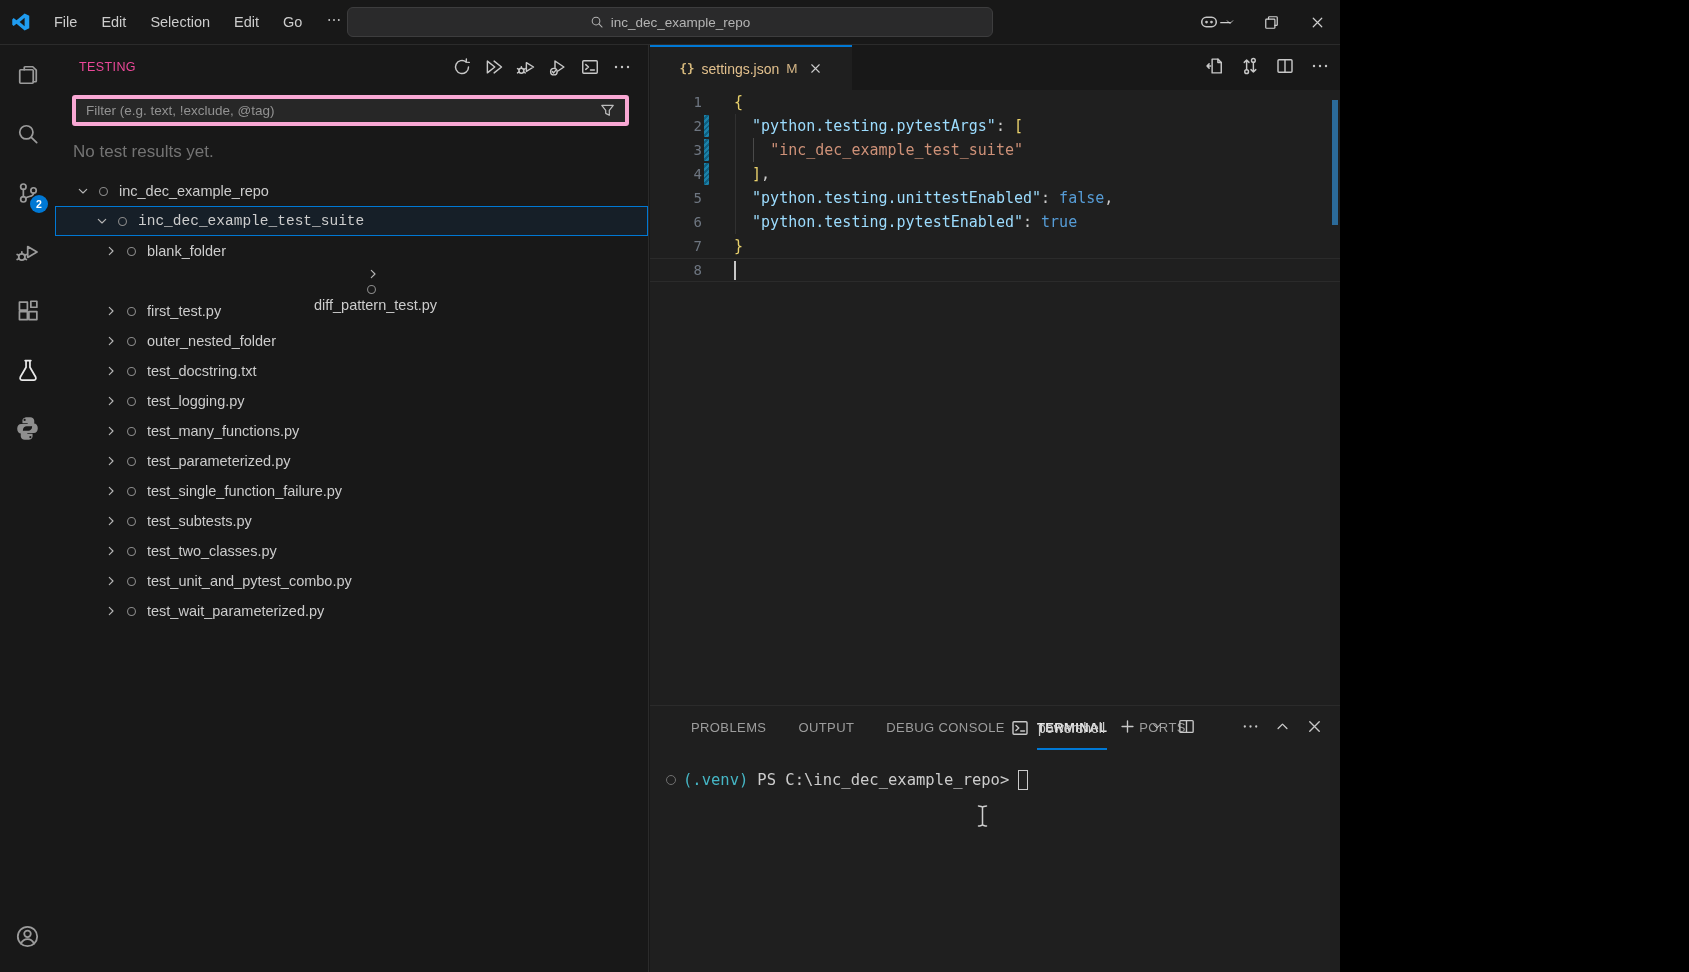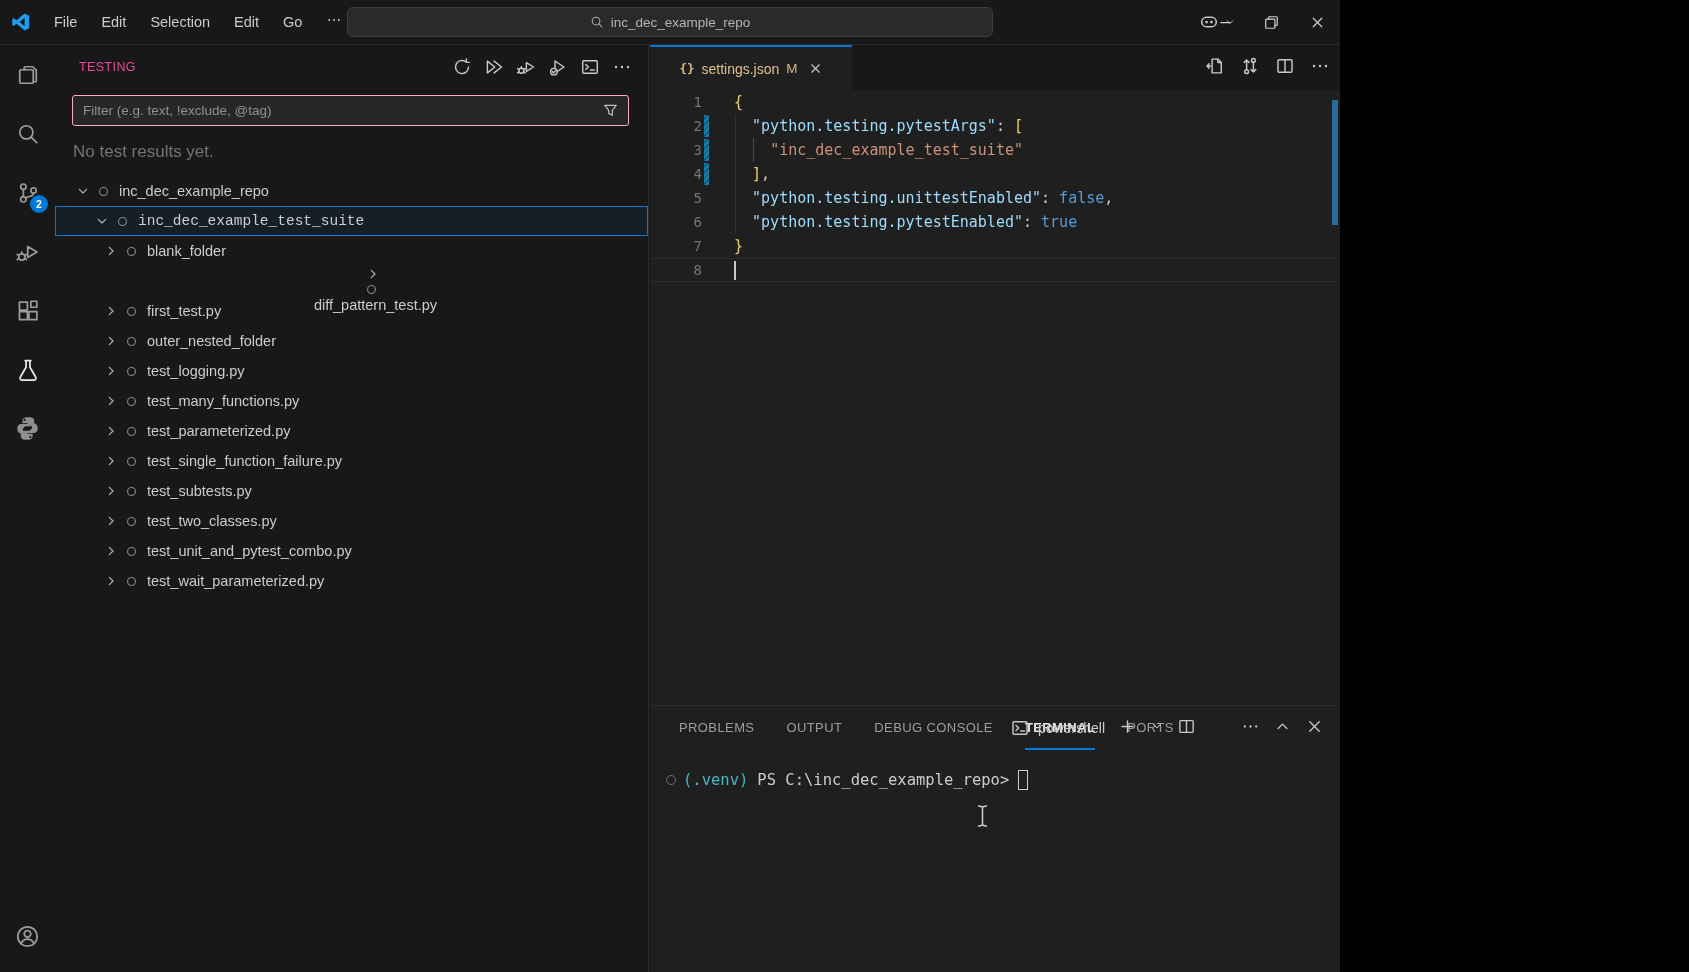--- a/index.html
+++ b/index.html
@@ -31,21 +31,21 @@
   .ab-item.python-item{color:#8f8f8f;}
   .ab-badge{position:absolute;right:7px;bottom:9px;min-width:18px;height:18px;border-radius:10px;background:#0078d4;color:#fff;
     font-size:10.5px;display:flex;align-items:center;justify-content:center;font-weight:700;}
   .ab-bottom{margin-top:auto;padding-bottom:6px;}
 
   
   .sidebar{position:absolute;left:55px;top:45px;width:594px;bottom:0;background:#181818;border-right:1px solid #2b2b2b;box-sizing:border-box;}
   .sb-title{position:absolute;left:24px;top:0;height:43px;display:flex;align-items:center;font-size:12.5px;letter-spacing:.4px;color:#ec4899;}
   .sb-actions{position:absolute;right:16px;top:0;height:43px;display:flex;align-items:center;gap:12px;color:#c8c8c8;}
   .sb-action{display:flex;align-items:center;justify-content:center;}
-  .filter-box{position:absolute;left:17px;right:19px;top:50px;height:31px;box-sizing:border-box;background:#272727;border:1px solid #f9a8d4;
+  .filter-box{position:absolute;left:17px;right:19px;top:50px;height:31px;box-sizing:border-box;background:#272727;border:4px solid #f9a8d4;
     border-radius:3px;display:flex;align-items:center;}
   .filter-box input{flex:1;background:transparent;border:none;outline:none;color:#cccccc;font-size:13.5px;padding:0 10px;font-family:"Liberation Sans",sans-serif;}
   .filter-box input::placeholder{color:#929292;}
   .filter-funnel{margin-right:9px;color:#bdbdbd;}
   .sb-status{position:absolute;left:18px;top:97px;font-size:17px;color:#737373;}
   .tree{position:absolute;left:0;top:131px;right:0;}
   .trow{height:30px;display:flex;align-items:center;font-size:14.5px;color:#cccccc;box-sizing:border-box;cursor:pointer;}
   .trow .tchev{color:#b5b5b5;margin-right:5px;}
   .trow .tstate{color:#8a8a8a;margin-right:8px;}
   .trow.selected{border:1px solid #0078d4;background:rgba(18,60,102,.22);font-family:Liberation Mono, monospace;}
@@ -72,21 +72,21 @@
   .tok-pu{color:#cccccc;} .tok-br{color:#e9d16c;} .tok-pl{color:#cccccc;}
   .caret{display:inline-block;width:2px;height:19px;background:#c6c6c6;vertical-align:middle;}
   .guide{position:absolute;width:1px;background:#3a3a3a;}
   .guide-1{left:85px;top:24px;height:120px;background:#303030;}
   .guide-2{left:103px;top:48px;height:24px;background:#4a4a4a;}
   .mm-mark{position:absolute;height:2px;background:#4a4a4a;}
   .ovr-mod{position:absolute;right:2px;top:10px;width:6px;height:125px;background:#2b6a99;}
 
   
   .panel{position:absolute;left:650px;top:705px;right:0;bottom:0;background:#1f1f1f;border-top:1px solid #2b2b2b;box-sizing:border-box;}
-  .panel-tabs{position:absolute;left:29px;top:0;height:44px;display:flex;gap:32px;}
+  .panel-tabs{position:absolute;left:41px;top:0;height:44px;display:flex;gap:32px;}
   .ptab{height:44px;display:flex;align-items:center;font-size:13px;letter-spacing:.4px;color:#9d9d9d;box-sizing:border-box;border-bottom:2px solid transparent;}
   .ptab.active{color:#e7e7e7;border-bottom:2px solid #0078d4;font-weight:bold;}
   .panel-right{position:absolute;right:16px;top:0;height:44px;display:flex;align-items:center;gap:13px;color:#c8c8c8;}
   .shell-label{font-size:14px;color:#cccccc;margin-left:-5px;}
   .term-line{position:absolute;left:16px;top:64px;display:flex;align-items:center;
     font-family:"DejaVu Sans Mono",monospace;font-size:15.5px;color:#cccccc;}
   .term-decoration{width:8px;height:8px;border:1.2px solid #6f6f6f;border-radius:50%;margin-right:7px;}
   .term-venv{color:#45b5c4;white-space:pre;}
   .term-prompt{white-space:pre;margin-left:9px;}
   .term-cursor{width:10px;height:20px;border:1.2px solid #c9c9c9;margin-left:9px;box-sizing:border-box;}
@@ -421,20 +421,33 @@
             <svg width="16" height="16" viewBox="0 0 16 16" fill="none" stroke="currentColor" stroke-width="1.15" stroke-linecap="round" stroke-linejoin="round">
               <path d="M6.3 4.3 10 8l-3.7 3.7"></path>
             </svg>
           </span>
           <span class="ic tstate">
             <svg width="15" height="15" viewBox="0 0 16 16" fill="none" stroke="currentColor" stroke-width="1.15" stroke-linecap="round" stroke-linejoin="round">
               <circle cx="8" cy="8" r="4.2"></circle>
             </svg>
           </span>
           <span class="tlabel">outer_nested_folder</span>
+        </div>
+        <div class="trow" style="padding-left: 48px;">
+          <span class="ic tchev">
+            <svg width="16" height="16" viewBox="0 0 16 16" fill="none" stroke="currentColor" stroke-width="1.15" stroke-linecap="round" stroke-linejoin="round">
+              <path d="M6.3 4.3 10 8l-3.7 3.7"></path>
+            </svg>
+          </span>
+          <span class="ic tstate">
+            <svg width="15" height="15" viewBox="0 0 16 16" fill="none" stroke="currentColor" stroke-width="1.15" stroke-linecap="round" stroke-linejoin="round">
+              <circle cx="8" cy="8" r="4.2"></circle>
+            </svg>
+          </span>
+          <span class="tlabel">test_docstring.txt</span>
         </div>
         <div class="trow" style="padding-left: 48px;">
           <span class="ic tchev">
             <svg width="16" height="16" viewBox="0 0 16 16" fill="none" stroke="currentColor" stroke-width="1.15" stroke-linecap="round" stroke-linejoin="round">
               <path d="M6.3 4.3 10 8l-3.7 3.7"></path>
             </svg>
           </span>
           <span class="ic tstate">
             <svg width="15" height="15" viewBox="0 0 16 16" fill="none" stroke="currentColor" stroke-width="1.15" stroke-linecap="round" stroke-linejoin="round">
               <circle cx="8" cy="8" r="4.2"></circle>

